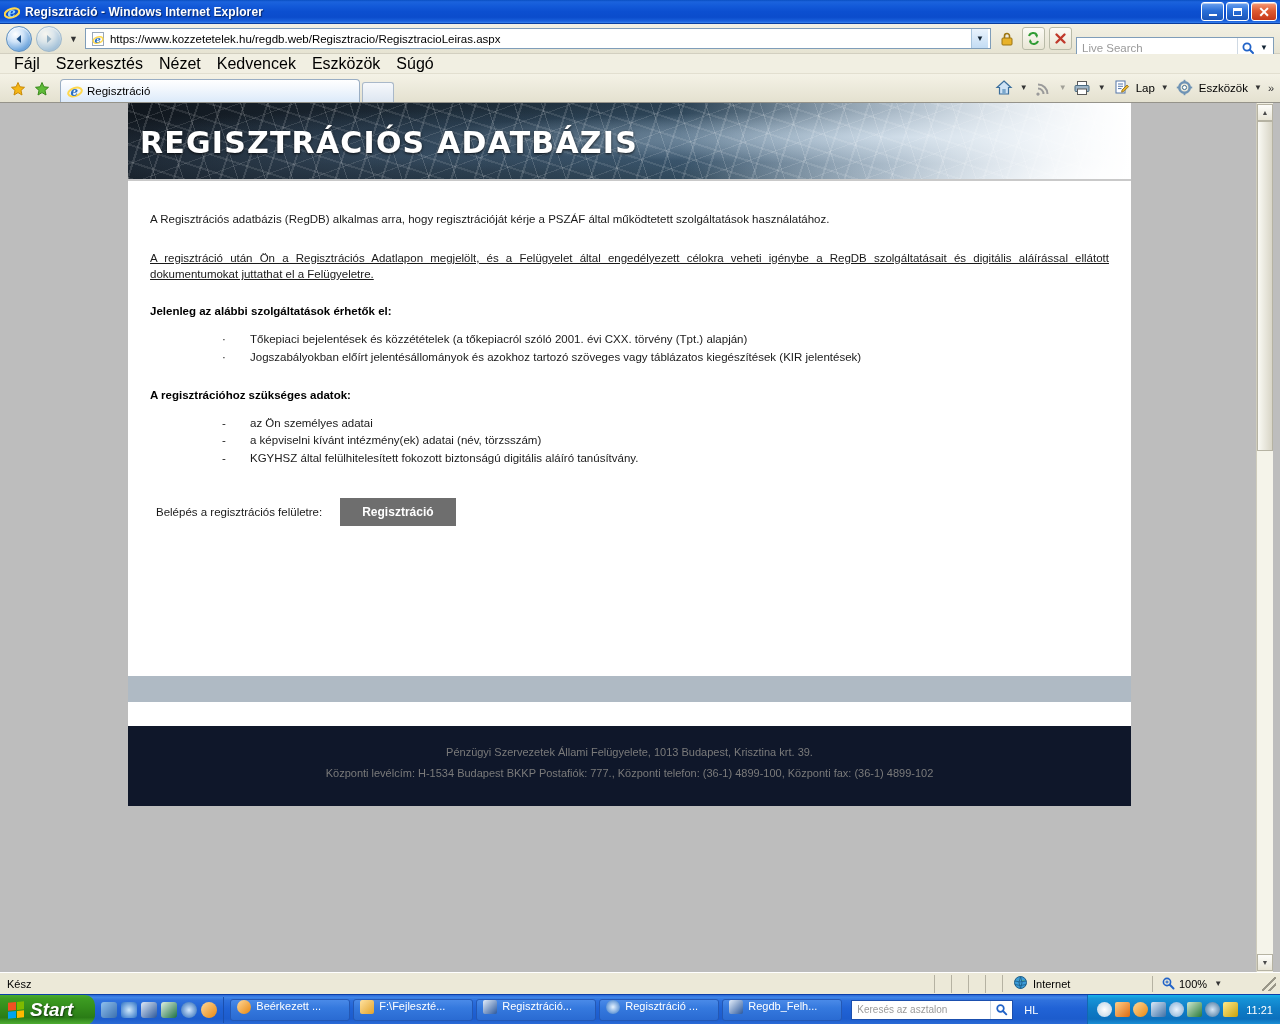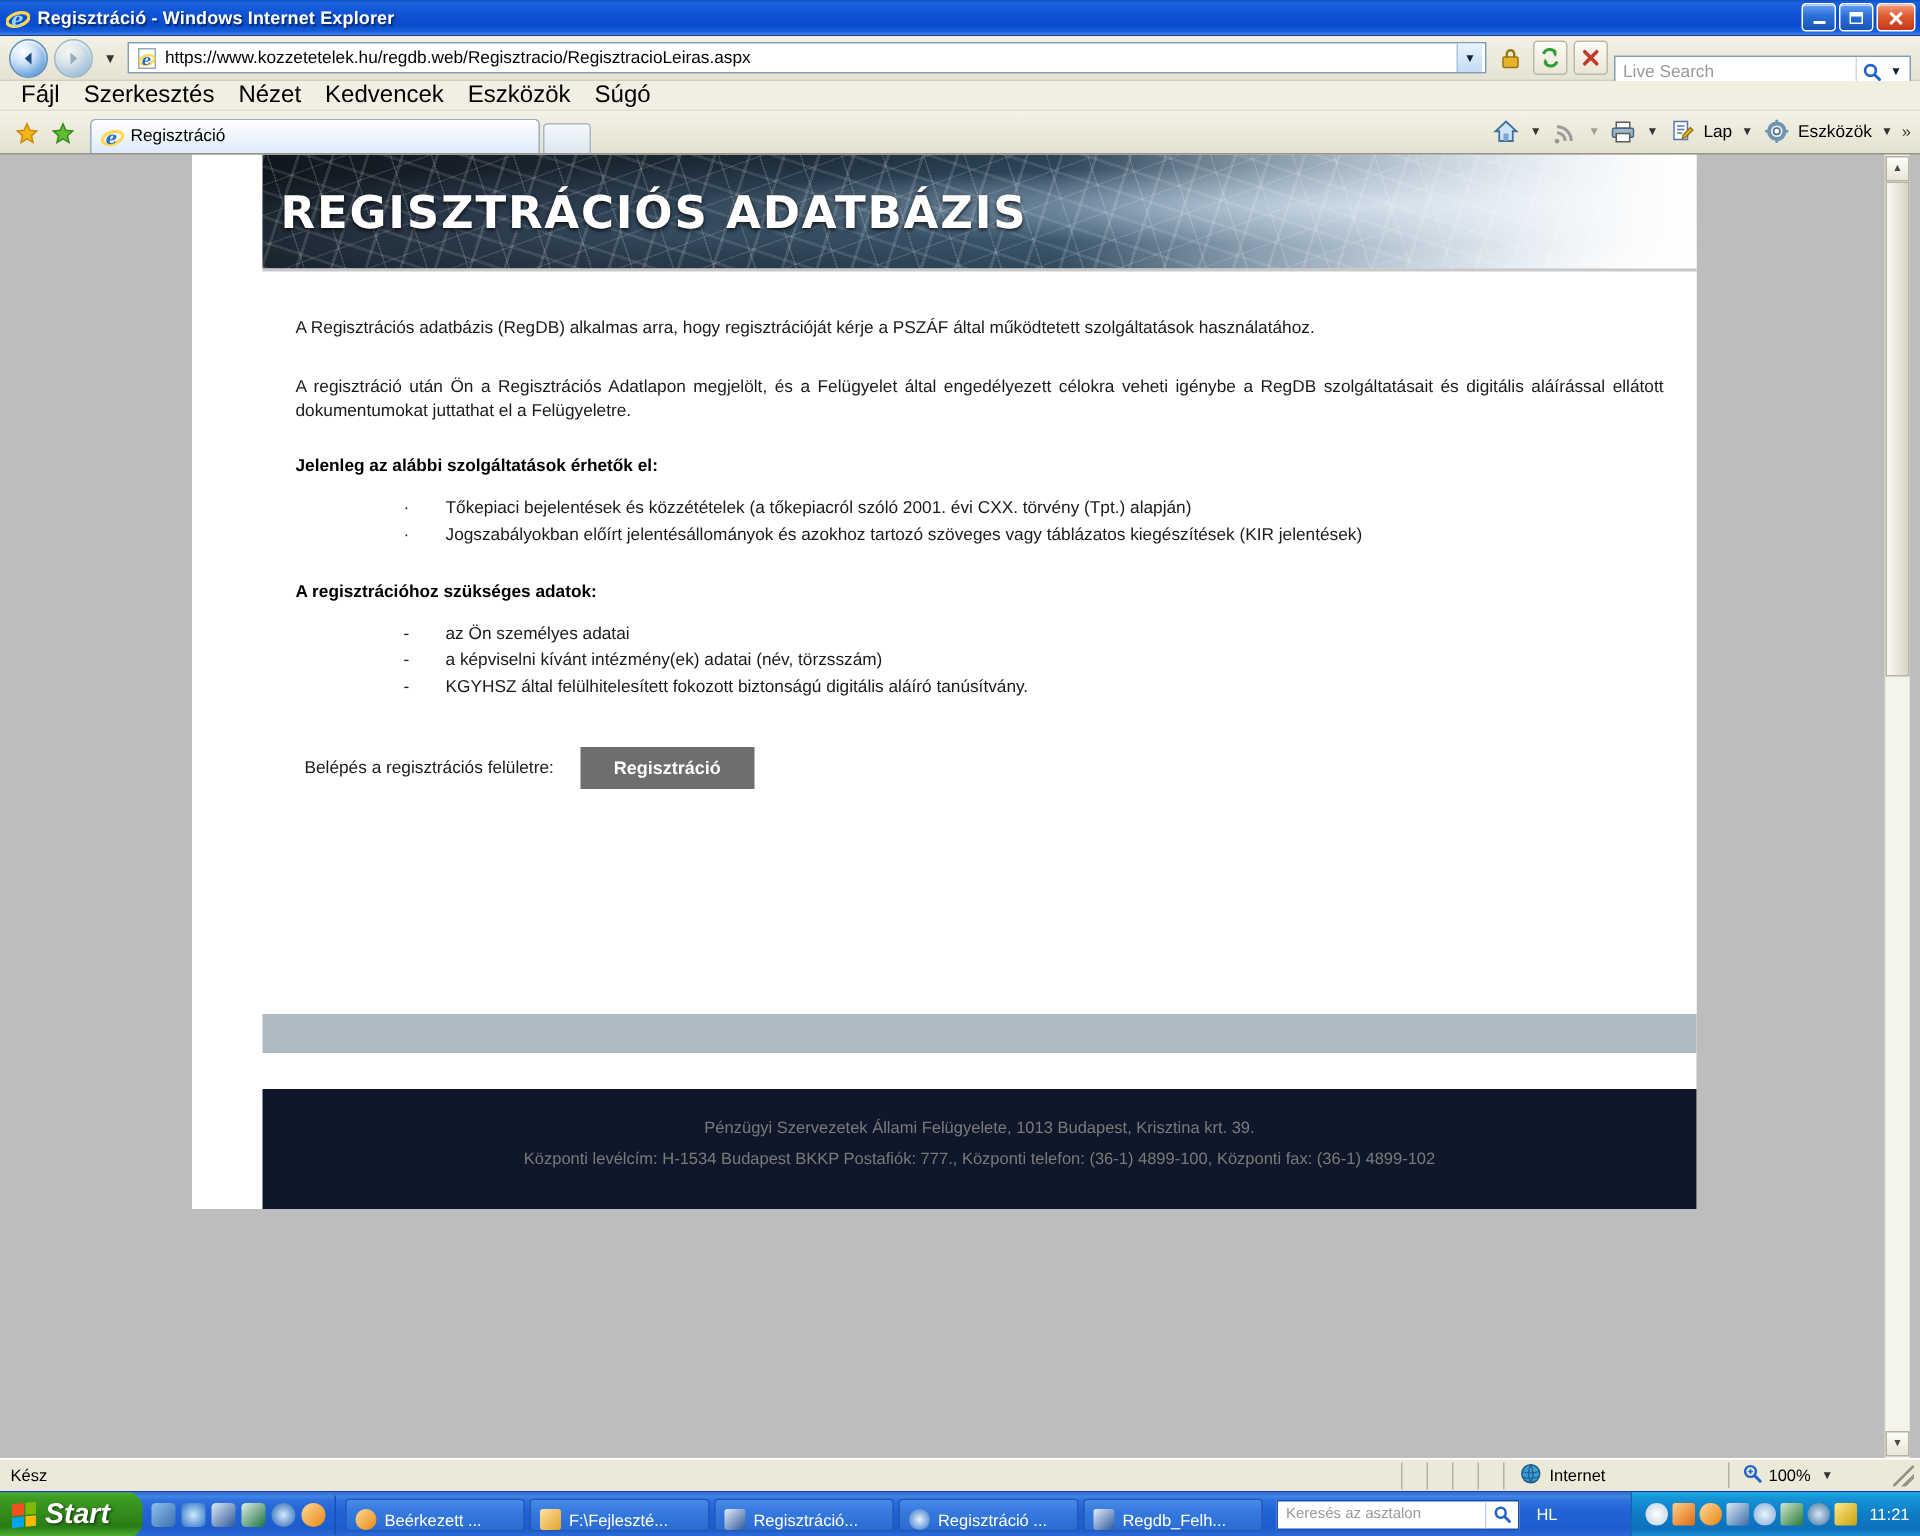--- a/index.html
+++ b/index.html
@@ -199,21 +199,20 @@
   .page {
     width: 1256px;
     position: relative;
     overflow: hidden;
   }
   .page-inner {
     position: absolute;
     left: 128px; top: 0;
     width: 1003px;
     background: #fff;
-    padding-left: 47px;
   }
 
   
   .banner {
     height: 78px;
     position: relative;
     overflow: hidden;
     border-bottom: 2px solid #c9c9c9;
     background:
       linear-gradient(to right, rgba(255,255,255,0) 55%, rgba(255,255,255,.85) 92%, rgba(255,255,255,1) 100%),
@@ -252,21 +251,21 @@
     background: #fff;
     min-height: 470px;
   }
   .para {
     font-size: 11.5px;
     color: #1a1a1a;
     line-height: 1.45;
     margin: 0 0 22px 0;
     max-width: 980px;
   }
-  .para.justified { text-align: justify; }
+  .para.justified { text-align: justify; text-decoration: underline; }
   .heading {
     font-size: 11.5px;
     font-weight: bold;
     color: #000;
     margin: 0 0 14px 0;
   }
   ul.bul {
     list-style: none;
     margin: 0 0 22px 0;
     padding-left: 72px;
@@ -393,21 +392,21 @@
     flex: 0 0 auto;
   }
   .ql-icon { width: 16px; height: 16px; border-radius: 3px; }
   .tasks { display:flex; align-items:center; gap:3px; padding-left:6px; flex: 1 1 auto; overflow:hidden;}
   .task-btn {
     height: 22px;
     min-width: 120px; max-width: 150px;
     background: linear-gradient(to bottom,#4a8ae8 0%, #3579de 40%, #2a6bd2 100%);
     border: 1px solid #2458b4;
     border-radius: 3px;
-    display: flex; align-items: flex-end; gap: 5px;
+    display: flex; align-items: flex-start; gap: 5px;
     padding: 0 6px;
     color: #fff; font-size: 11px;
     white-space: nowrap; overflow: hidden;
   }
   .task-ico { width: 14px; height: 14px; flex: 0 0 auto; border-radius:2px;}
   .deskbar {
     height: 20px; width: 162px;
     background: #fff;
     border: 1px solid #1b4fae;
     display: flex; align-items: center;

